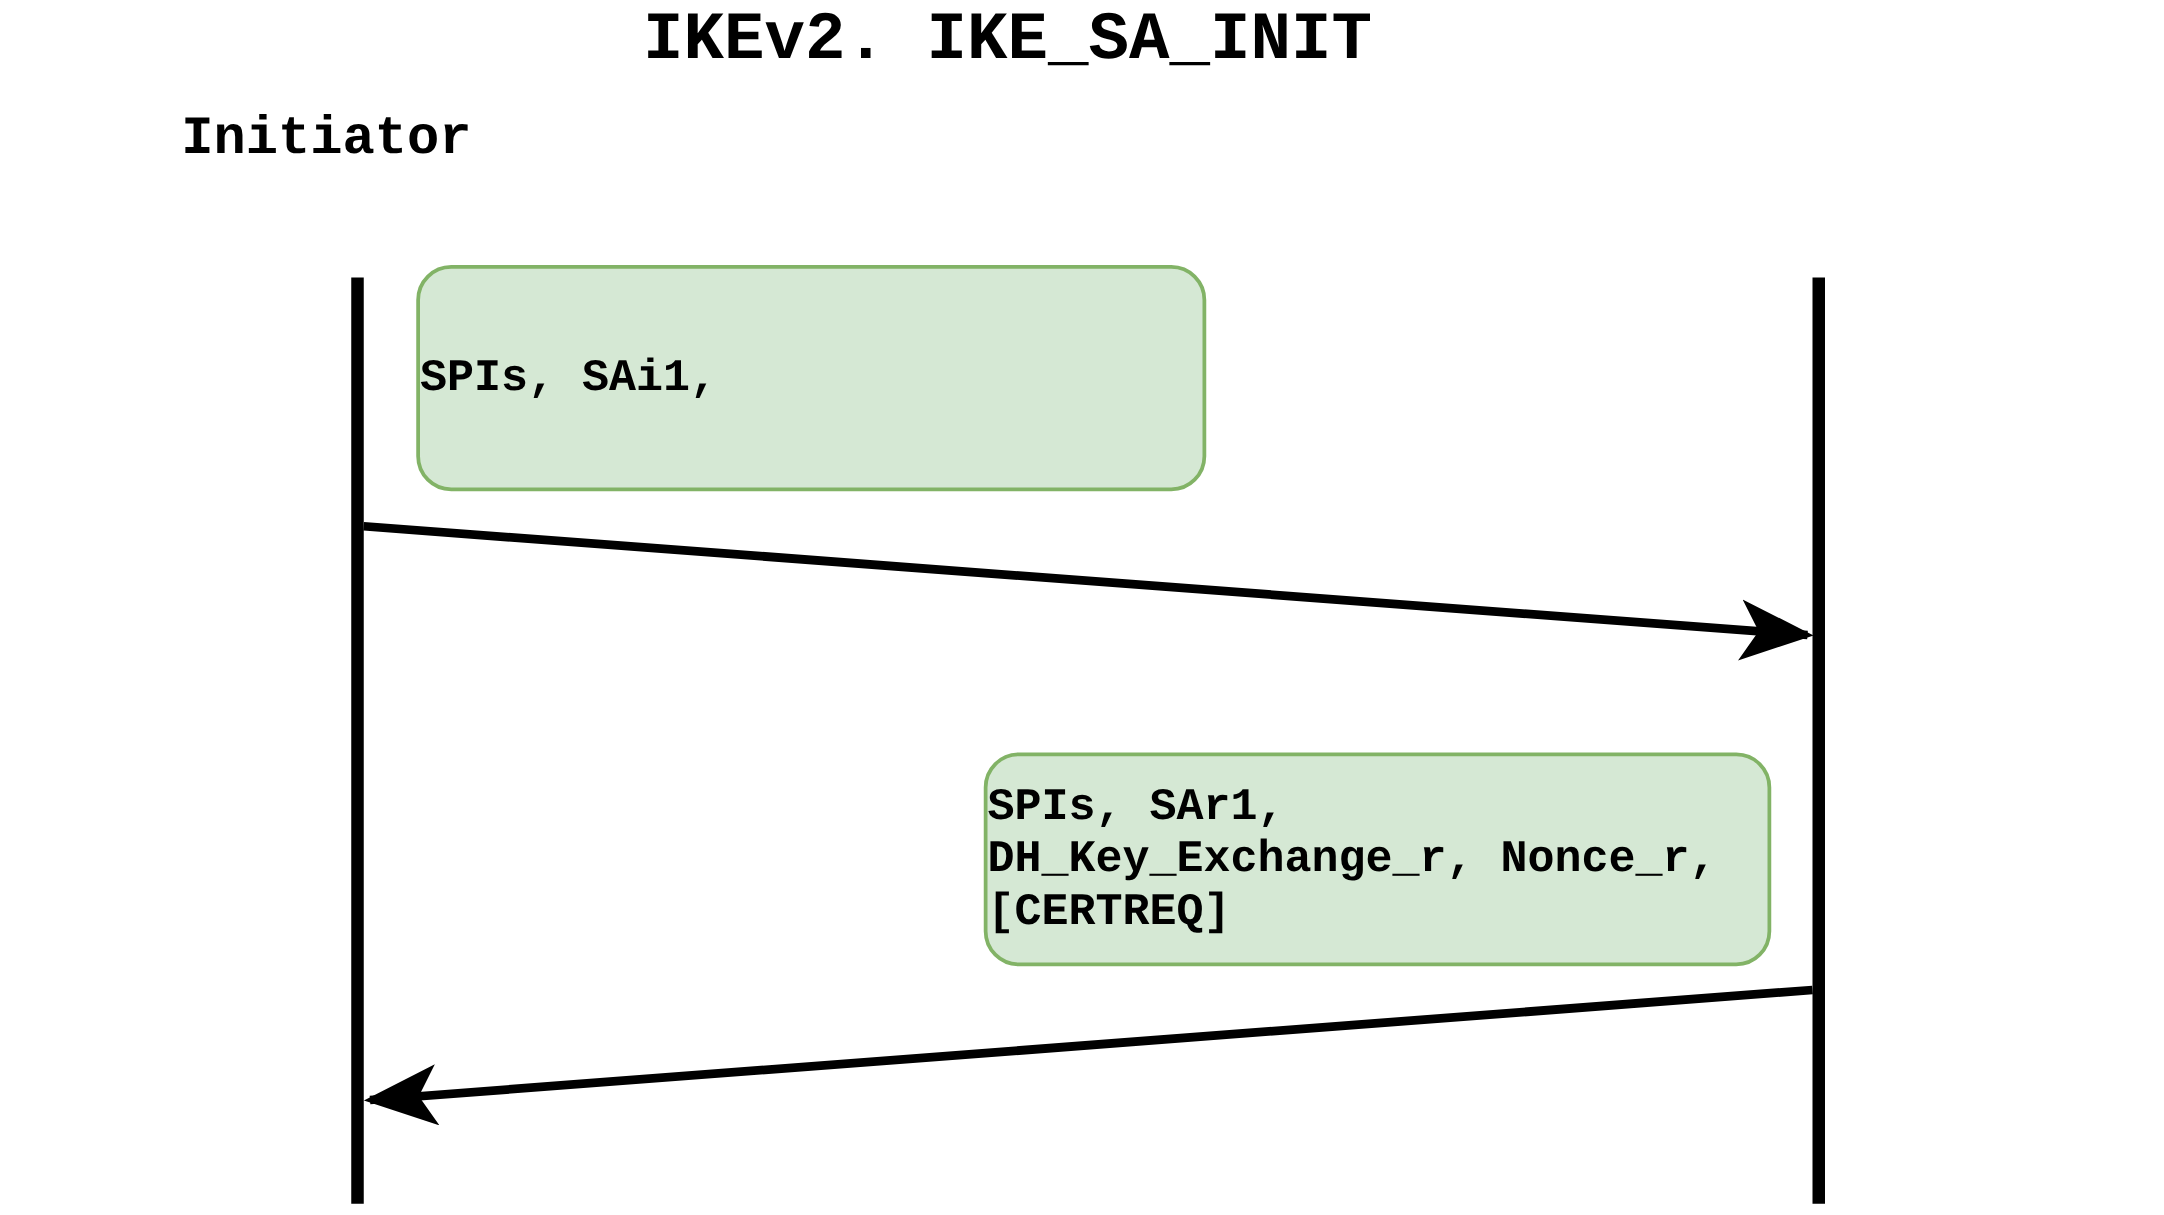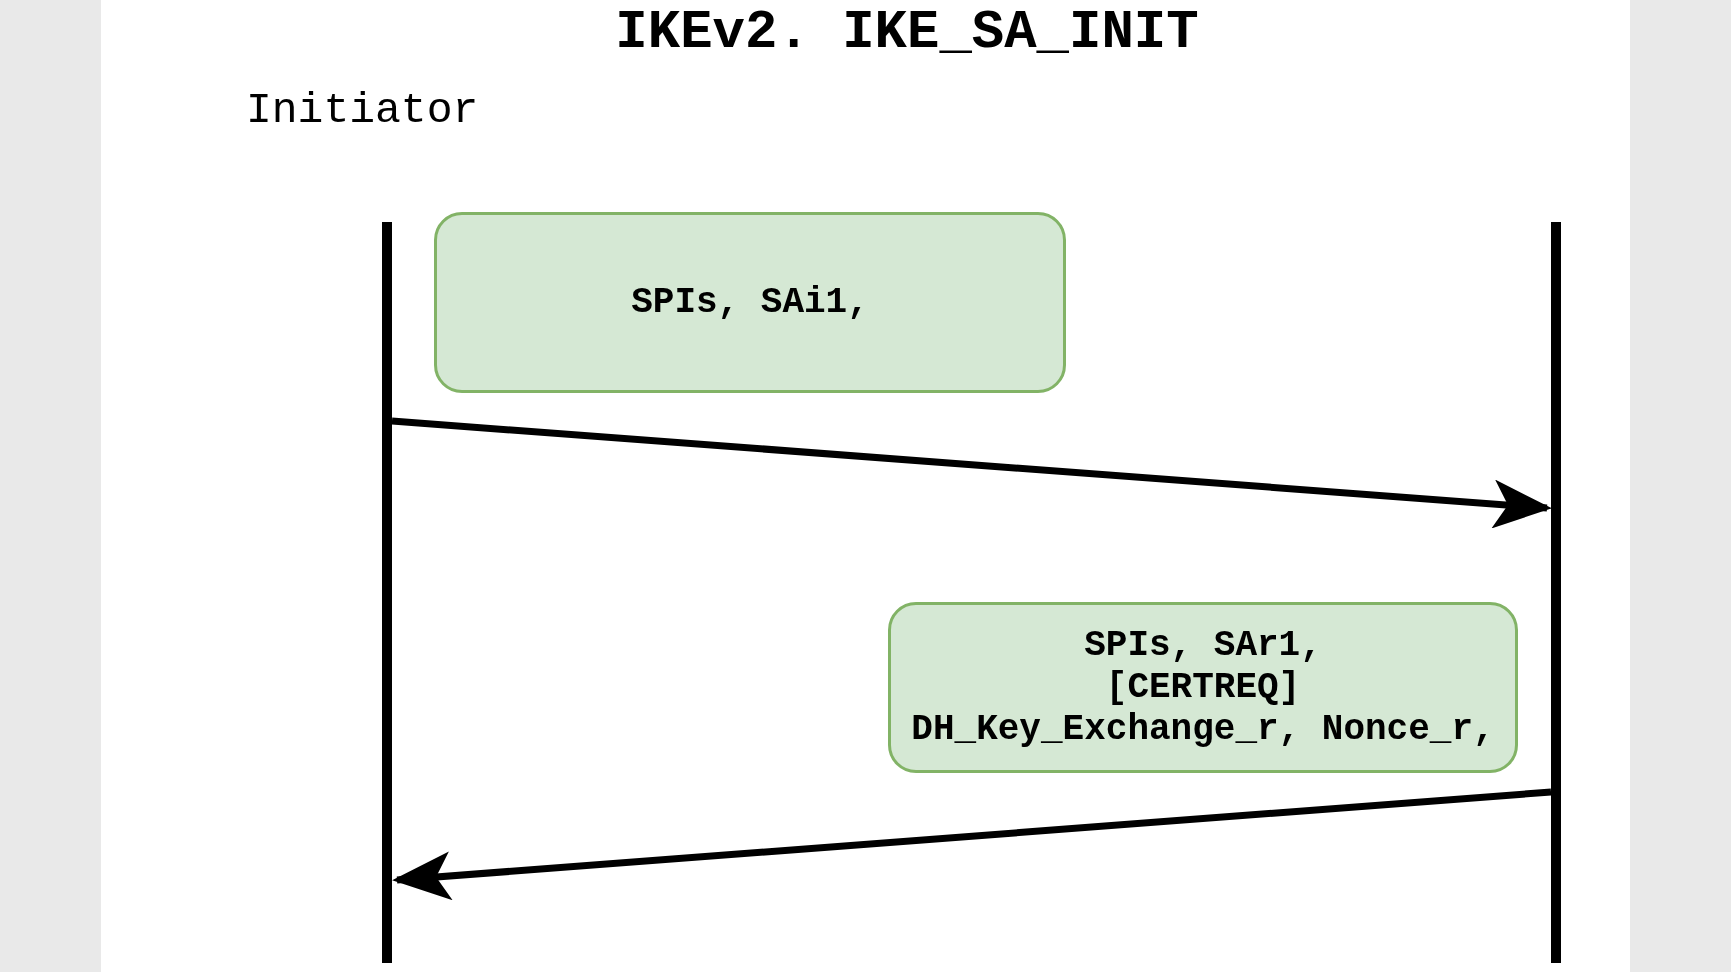--- a/index.html
+++ b/index.html
@@ -5,40 +5,40 @@
   :root{
     --box-fill:#d5e8d4;
     --box-border:#82b366;
     --line:#000000;
     --background:#ffffff;
   }
   html,body{margin:0;padding:0;}
   body{background:#e9e9e9;font-family:"Liberation Mono", monospace;}
   .canvas{
     position:relative;
-    width:1529px;height:972px;
+    width:1731px;height:972px;
     background:var(--background,#fff);
     overflow:hidden;
     margin:0 auto;
   }
   .title{
     position:absolute;
     top:2px;left:806px;
     transform:translateX(-50%);
     font-size:54px;
     font-weight:bold;
     letter-spacing:0px;
     color:#000;
     white-space:nowrap;
   }
   .actor{
     position:absolute;
     top:86px;
     font-size:43px;
-    font-weight:normal;
+    font-weight:bold;
     color:#000;
     white-space:nowrap;
   }
   .actor.initiator{left:145px;}
   .actor.responder{left:1190px;}
   .lifeline{
     position:absolute;
     top:222px;
     width:10px;
     height:741px;
@@ -47,21 +47,21 @@
   .lifeline.left{left:281px;}
   .lifeline.right{left:1450px;}
   .msg-box{
     position:absolute;
     box-sizing:border-box;
     background:var(--box-fill,#d5e8d4);
     border:3px solid var(--box-border,#82b366);
     border-radius:28px;
     display:flex;
     flex-direction:column;
-    align-items:center;
+    align-items:flex-start;
     justify-content:center;
     text-align:center;
     color:#000;
     font-weight:bold;
     font-size:36px;
   }
   .msg-box .line{
     line-height:42px;
     white-space:nowrap;
   }
@@ -103,17 +103,17 @@
     <line x1="291" y1="421" x2="1446" y2="508" stroke="#000" stroke-width="7" marker-end="url(#arrowhead)"></line>
     <line x1="1450" y1="792" x2="296" y2="880" stroke="#000" stroke-width="7" marker-end="url(#arrowhead)"></line>
   </svg>
 
   <div class="msg-box box1">
     <div class="line">SPIs, SAi1,</div>
   </div>
 
   <div class="msg-box box2">
     <div class="line">SPIs, SAr1,</div>
+    <div class="line">DH_Key_Exchange_r, Nonce_r,</div>
     <div class="line">[CERTREQ]</div>
-    <div class="line">DH_Key_Exchange_r, Nonce_r,</div>
   </div>
 
 </div>
 
 </body></html>

